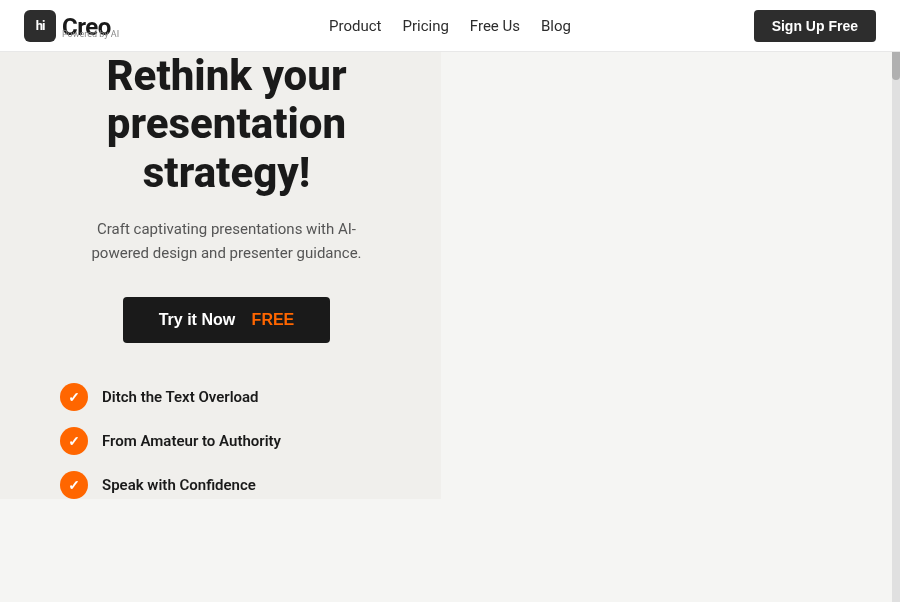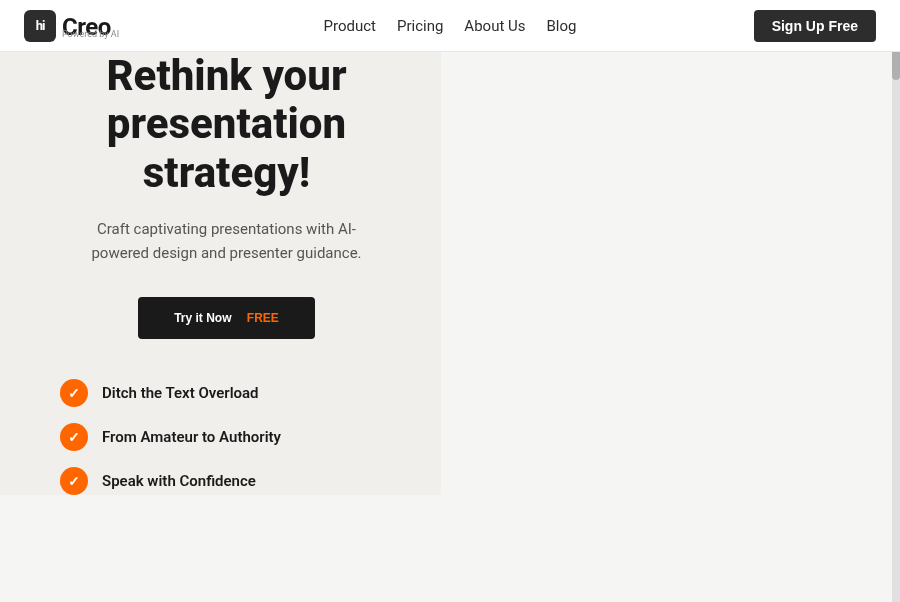--- a/index.html
+++ b/index.html
@@ -160,21 +160,21 @@
 
     .btn-cta-wrap {
       display: flex;
       justify-content: center;
       margin-bottom: 40px;
     }
 
     .btn-cta {
       background: #1a1a1a;
       color: #fff;
-      font-size: 12px;
+      font-size: 16px;
       font-weight: 600;
       padding: 14px 36px;
       border: none;
       border-radius: 4px;
       cursor: pointer;
       display: flex;
       align-items: center;
       gap: 6px;
     }
 
@@ -584,21 +584,21 @@
     <div class="logo-badge">hi</div>
     <div class="logo-text-wrap">
       <span class="logo-text">Creo</span>
       <span class="logo-sub">Powered by AI</span>
     </div>
   </div>
 
   <nav class="navbar-nav">
     <a href="#">Product</a>
     <a href="#">Pricing</a>
-    <a href="#">About Us</a>
+    <a href="#">Free Us</a>
     <a href="#">Blog</a>
   </nav>
 
   <div class="navbar-actions">
     <button class="btn-signup">Sign Up Free</button>
   </div>
 </nav>
 
 <section class="hero">
 

